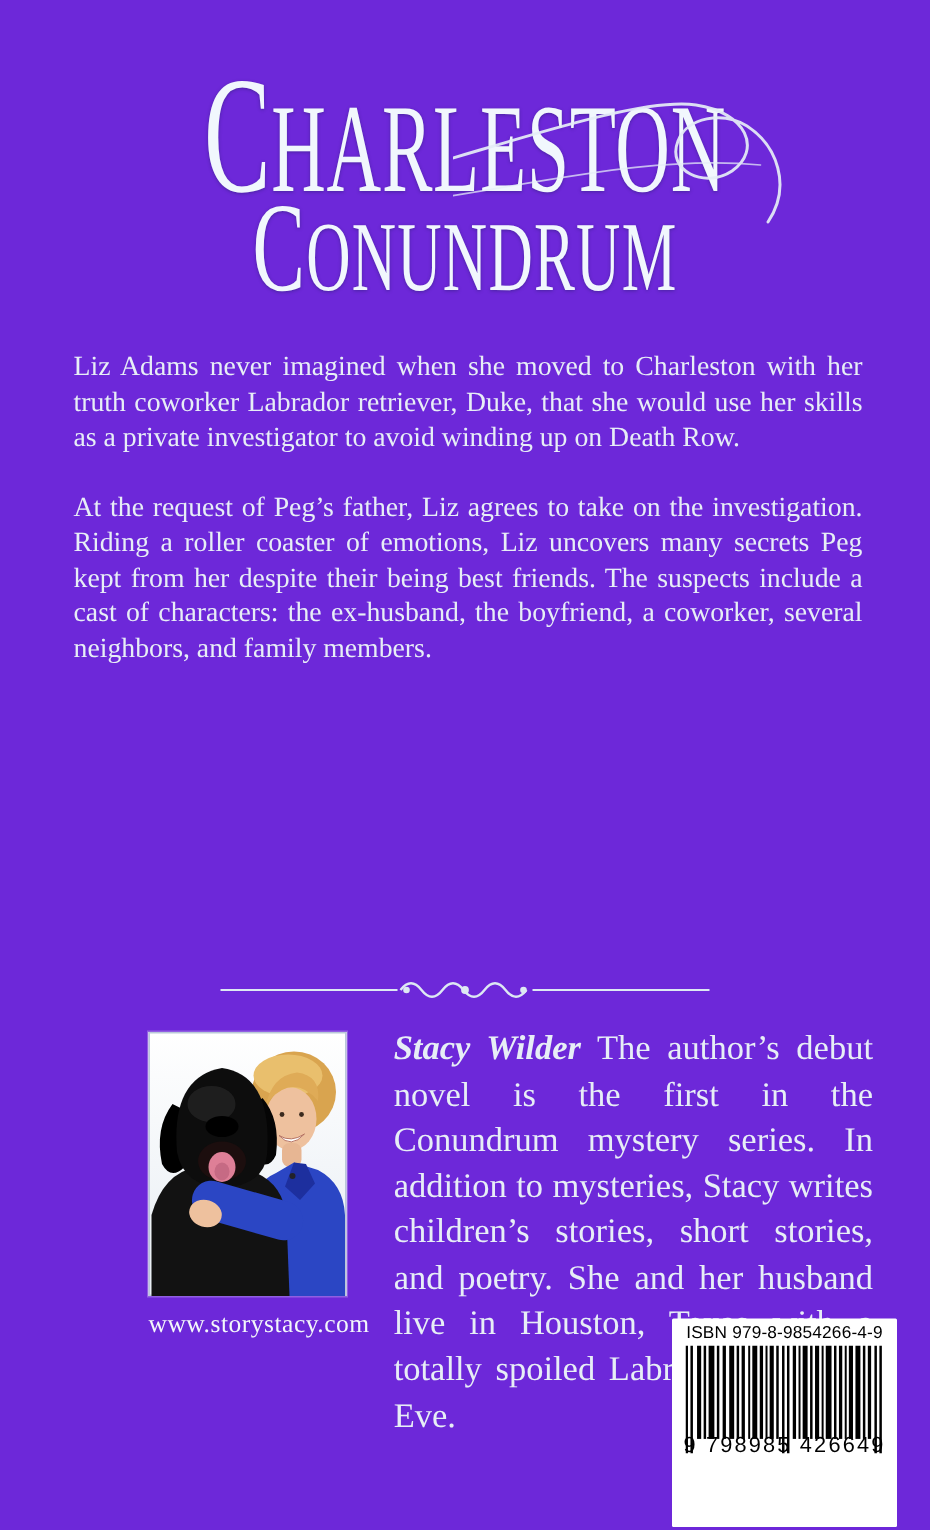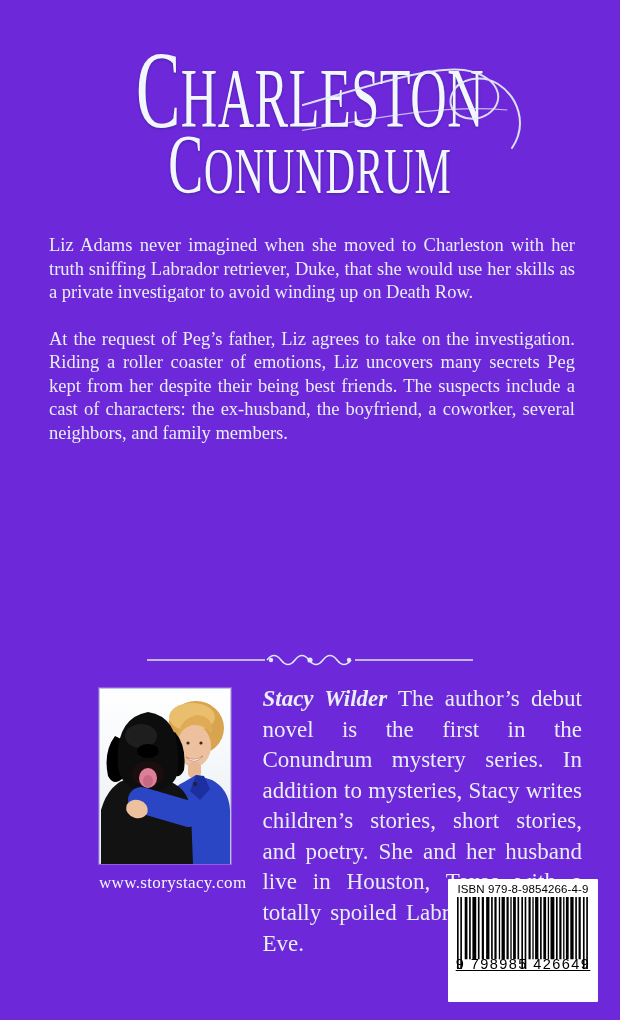--- a/index.html
+++ b/index.html
@@ -72,49 +72,49 @@
   .bio-text {
     margin: -4px 0 0 16px;
     font-size: 23px; line-height: 1.33;
     text-align: justify;
   }
   .author-name { font-weight: bold; font-style: italic; }
 
   
   .barcode {
     position: absolute; top: 879px; left: 448px;
-    width: 150px; height: 123px;
+    width: 150px; height: 139px;
     background: #ffffff; border-radius: 1px;
     text-align: center; color: #000;
     font-family: "Liberation Sans", sans-serif;
     box-sizing: border-box; padding-top: 4px;
   }
   .isbn-label { font-size: 11.5px; letter-spacing: .01em; white-space: nowrap; }
   .bars { width: 132px; height: 72px; display: block; margin: 2px auto 0; }
   .isbn-digits {
     font-size: 14.5px; letter-spacing: .10em;
-    margin-top: -13px; white-space: nowrap; text-decoration: underline;
+    margin-top: -13px; white-space: nowrap;
   }
 </style>
 </head>
 <body>
 
 <div class="cover">
 
   <header class="title-block">
     <div class="title-line t1">Charleston</div>
     <svg class="swash" viewBox="0 0 236 132" fill="none">
       <path d="M-60 78 C 20 58, 120 20, 162 26 C 196 31, 206 56, 186 70 C 168 82, 142 70, 150 50 C 156 34, 180 30, 196 40 C 216 53, 226 80, 210 104" stroke="#e6eef7" stroke-width="2" stroke-linecap="round"></path>
       <path d="M-70 96 C 30 86, 120 58, 205 66" stroke="#e6eef7" stroke-width="1.1" stroke-linecap="round" opacity=".8"></path>
     </svg>
     <div class="title-line t2">Conundrum</div>
   </header>
 
   <section class="synopsis">
-    <p>Liz Adams never imagined when she moved to Charleston with her truth sniffing Labrador retriever, Duke, that she would use her skills as a private investigator to avoid winding up on Death Row.</p>
+    <p>Liz Adams never imagined when she moved to Charleston with her truth coworker Labrador retriever, Duke, that she would use her skills as a private investigator to avoid winding up on Death Row.</p>
     <p>At the request of Peg’s father, Liz agrees to take on the investigation. Riding a roller coaster of emotions, Liz uncovers many secrets Peg kept from her despite their being best friends. The suspects include a cast of characters: the ex-husband, the boyfriend, a coworker, several neighbors, and family members.</p>
   </section>
 
   <div class="divider">
     <svg width="330" height="18" viewBox="0 0 330 18" fill="none">
       <path d="M2 9 H120" stroke="#dde8f3" stroke-width="1.3"></path>
       <path d="M210 9 H328" stroke="#dde8f3" stroke-width="1.3"></path>
       <path d="M122 9 q7 -9 14 0 q7 9 14 0 q7 -9 14 0 q7 9 14 0 q7 -9 14 0 q7 9 14 0" stroke="#dde8f3" stroke-width="1.6"></path>
       <circle cx="126" cy="9" r="2.2" fill="#dde8f3"></circle>
       <circle cx="165" cy="9" r="2.6" fill="#dde8f3"></circle>

